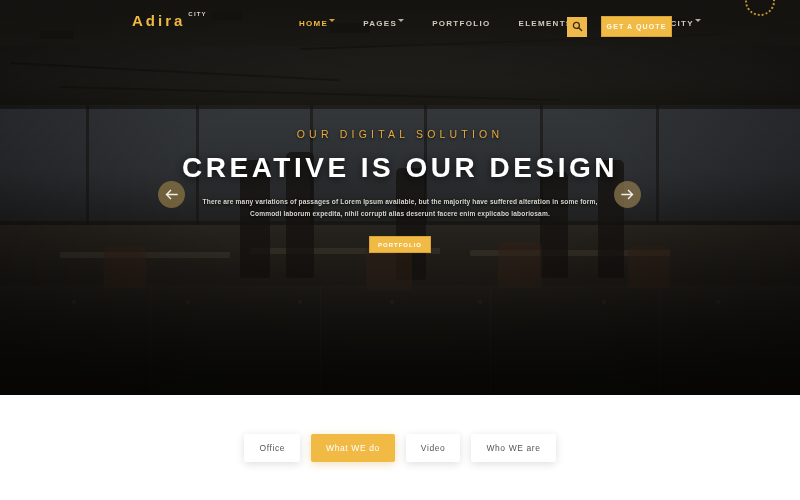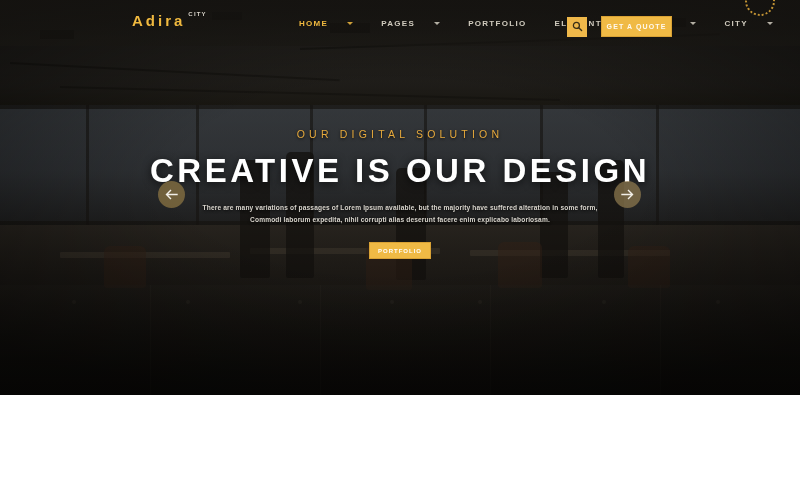--- a/index.html
+++ b/index.html
@@ -97,21 +97,21 @@
     font-size:15px; font-weight:bold; letter-spacing:3px; color:#f0b93f;
     line-height:1;
   }
   .logo-sub {
     font-size:6px; font-weight:bold; letter-spacing:1.2px; color:#d8d3c9;
     margin-left:3px; margin-top:-2px;
   }
 
   .nav { position:absolute; left:285px; top:0; height:46px; display:flex; align-items:center; gap:0; }
   .nav-item {
-    display:flex; align-items:center; gap:18px;
+    display:flex; align-items:flex-start; gap:0;
     font-size:8px; font-weight:bold; letter-spacing:1.3px;
     color:#cfcabd; padding:0 14px; cursor:pointer; white-space:nowrap;
   }
   .nav-item.active { color:#f0b93f; }
   .caret {
     width:0;height:0;border-left:3px solid transparent;border-right:3px solid transparent;
     border-top:3px solid currentColor; opacity:.85; margin-left:1px;
   }
 
   .search-btn {
@@ -136,21 +136,21 @@
   .caption {
     position:absolute; left:0; top:128px; width:800px;
     display:flex; flex-direction:column; align-items:center; z-index:10;
   }
   .sub-title {
     font-size:10.5px; font-weight:normal; letter-spacing:4.2px; color:#e6a93c;
     text-shadow:0 1px 3px rgba(0,0,0,.8);
   }
   .main-title {
     margin-top:12px;
-    font-size:33px; font-weight:bold; letter-spacing:3.5px; color:#ffffff;
+    font-size:28px; font-weight:bold; letter-spacing:3.5px; color:#ffffff;
     text-shadow:0 2px 8px rgba(0,0,0,.75);
     white-space:nowrap;
   }
   .desc {
     margin-top:12px; width:400px; text-align:center;
     font-size:6.6px; line-height:1.85; color:#d9d5cd; font-weight:bold;
     letter-spacing:.15px;
     text-shadow:0 1px 3px rgba(0,0,0,.85);
   }
   .portfolio-btn {
@@ -309,14 +309,20 @@
           <path d="M6.7 6.7 L9.6 9.6" stroke="#3a2f16" stroke-width="1.4" stroke-linecap="round"></path>
         </svg>
       </span>
     </div>
 
     <div class="quote-btn">GET A QUOTE</div>
   </div>
 
   <div class="deco-circle"></div>
 
+  <div class="filter-section">
+    <div class="filter-btn">Office</div>
+    <div class="filter-btn active">What WE do</div>
+    <div class="filter-btn">Video</div>
+    <div class="filter-btn">Who WE are</div>
+  </div>
 
 </div>
 
 </body></html>

